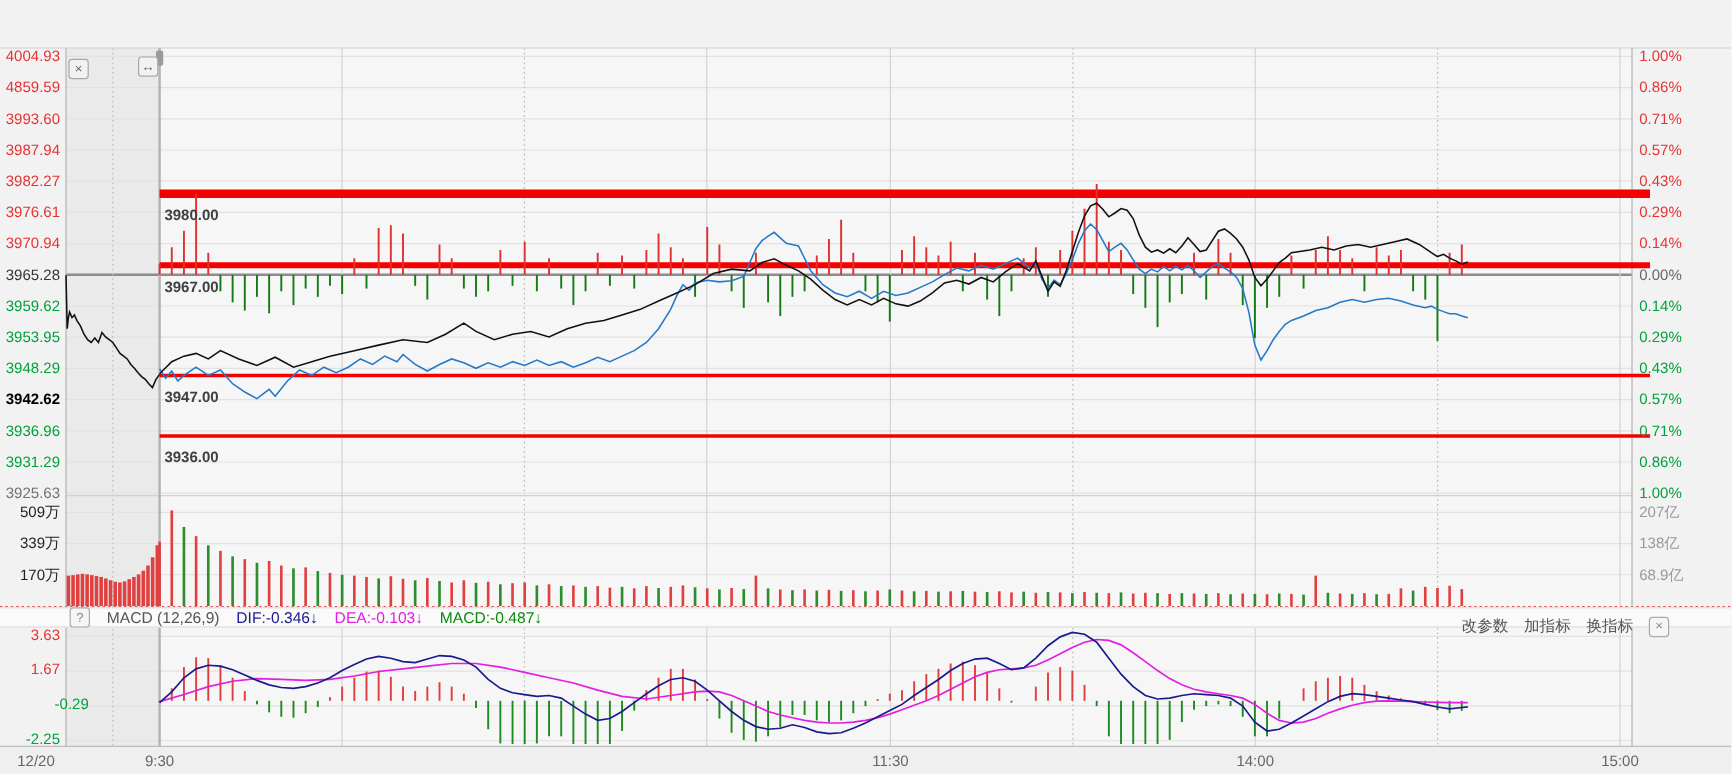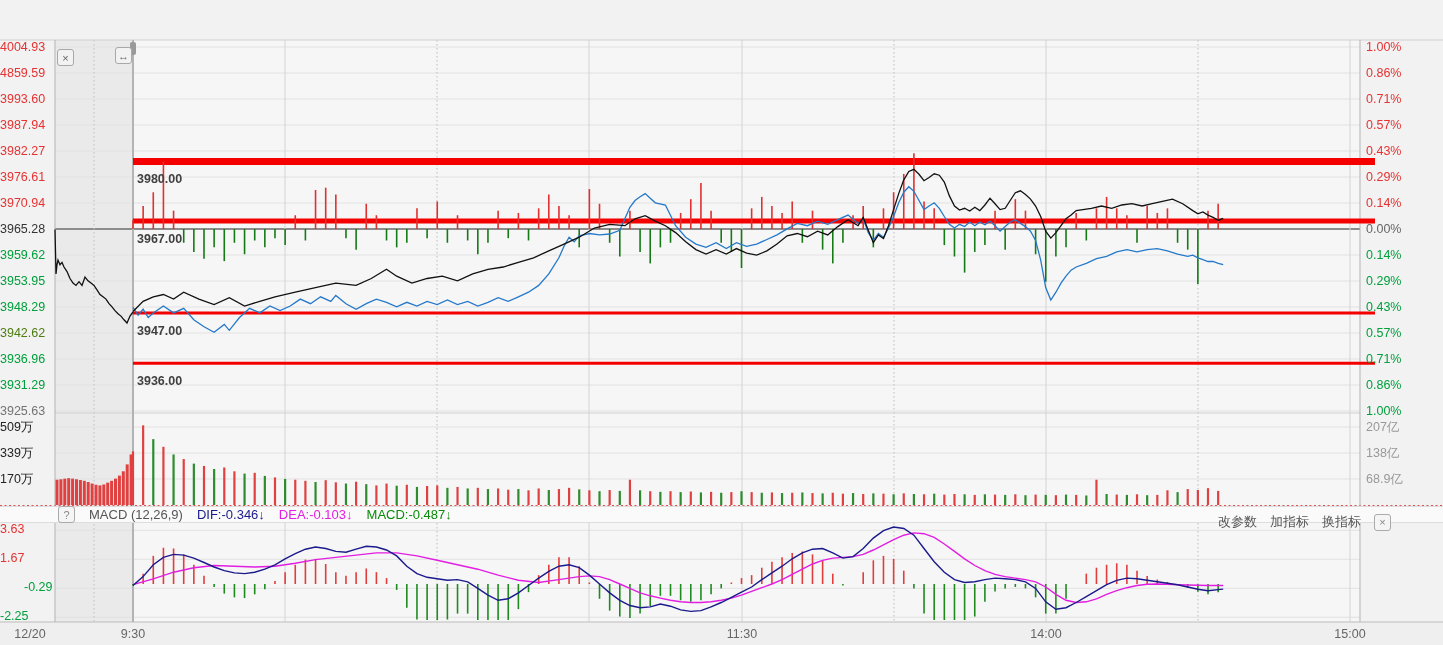--- a/index.html
+++ b/index.html
@@ -13,21 +13,21 @@
   .tbtn.active .caret{color:#ff5a00;}
   .iconbtn{width:22px;padding:0;justify-content:center;}
   
   #hdr{position:absolute;left:173px;top:25px;height:15px;display:flex;gap:12px;align-items:center;font-size:12.5px;}
   .hname{color:#222;}
   .hperiod{color:#222;}
   .hlead{color:#00a32e;}
   .hvol{color:#777;}
   #chart{position:absolute;left:0;top:0;}
   #labels span{position:absolute;font-size:12.5px;white-space:nowrap;}
-  .axl{width:50px;text-align:left;display:inline-block;}
+  .axl{width:50px;text-align:right;display:inline-block;}
   .lvl{font-weight:bold;font-size:13px;color:#404040;margin-top:27px;}
   .tlab{color:#666;transform:translateX(-50%);}
   .boxbtn{position:absolute;box-sizing:border-box;border:1px solid #a8a8a8;border-radius:3px;background:#f2f2f2;color:#666;display:flex;align-items:center;justify-content:center;font-size:11px;cursor:pointer;}
   
   #macdband{position:absolute;left:0;top:506px;width:1443px;height:17px;background:#fafafa;border-top:1px solid #ddd;border-bottom:1px solid #ddd;box-sizing:border-box;}
   #macdleft{position:absolute;left:58px;top:506px;height:17px;display:flex;gap:14px;align-items:center;font-size:13px;}
   #macdright{position:absolute;right:52px;top:506px;height:32px;display:flex;gap:13px;align-items:center;font-size:13px;}
   .qbox{width:15px;height:15px;border:1px solid #aaa;border-radius:3px;background:#f5f5f5;color:#888;font-size:11px;display:flex;align-items:center;justify-content:center;cursor:pointer;}
   .mtitle{color:#555;}
   .mdif{color:#1a1a8c;}
@@ -528,21 +528,21 @@
       <span class="axl" style="left: 0px; top: 66px; color: rgb(230, 50, 50);">4859.59</span>
       <span class="axl" style="left: 0px; top: 92px; color: rgb(230, 50, 50);">3993.60</span>
       <span class="axl" style="left: 0px; top: 118px; color: rgb(230, 50, 50);">3987.94</span>
       <span class="axl" style="left: 0px; top: 144px; color: rgb(230, 50, 50);">3982.27</span>
       <span class="axl" style="left: 0px; top: 170px; color: rgb(230, 50, 50);">3976.61</span>
       <span class="axl" style="left: 0px; top: 196px; color: rgb(230, 50, 50);">3970.94</span>
       <span class="axl" style="left: 0px; top: 222px; color: rgb(51, 51, 51);">3965.28</span>
       <span class="axl" style="left: 0px; top: 248px; color: rgb(0, 160, 60);">3959.62</span>
       <span class="axl" style="left: 0px; top: 274px; color: rgb(0, 160, 60);">3953.95</span>
       <span class="axl" style="left: 0px; top: 300px; color: rgb(0, 160, 60);">3948.29</span>
-      <span class="axl" style="left: 0px; top: 326px; color: #4d7c0f;">3942.62</span>
+      <span class="axl" style="left: 0px; top: 326px; color: #000000; font-weight: bold;">3942.62</span>
       <span class="axl" style="left: 0px; top: 352px; color: rgb(0, 160, 60);">3936.96</span>
       <span class="axl" style="left: 0px; top: 378px; color: rgb(0, 160, 60);">3931.29</span>
       <span class="axl" style="left: 0px; top: 404px; color: #737373;">3925.63</span>
       <span style="left: 1366px; top: 40px; color: rgb(230, 50, 50);">1.00%</span>
       <span style="left: 1366px; top: 66px; color: rgb(230, 50, 50);">0.86%</span>
       <span style="left: 1366px; top: 92px; color: rgb(230, 50, 50);">0.71%</span>
       <span style="left: 1366px; top: 118px; color: rgb(230, 50, 50);">0.57%</span>
       <span style="left: 1366px; top: 144px; color: rgb(230, 50, 50);">0.43%</span>
       <span style="left: 1366px; top: 170px; color: rgb(230, 50, 50);">0.29%</span>
       <span style="left: 1366px; top: 196px; color: rgb(230, 50, 50);">0.14%</span>

